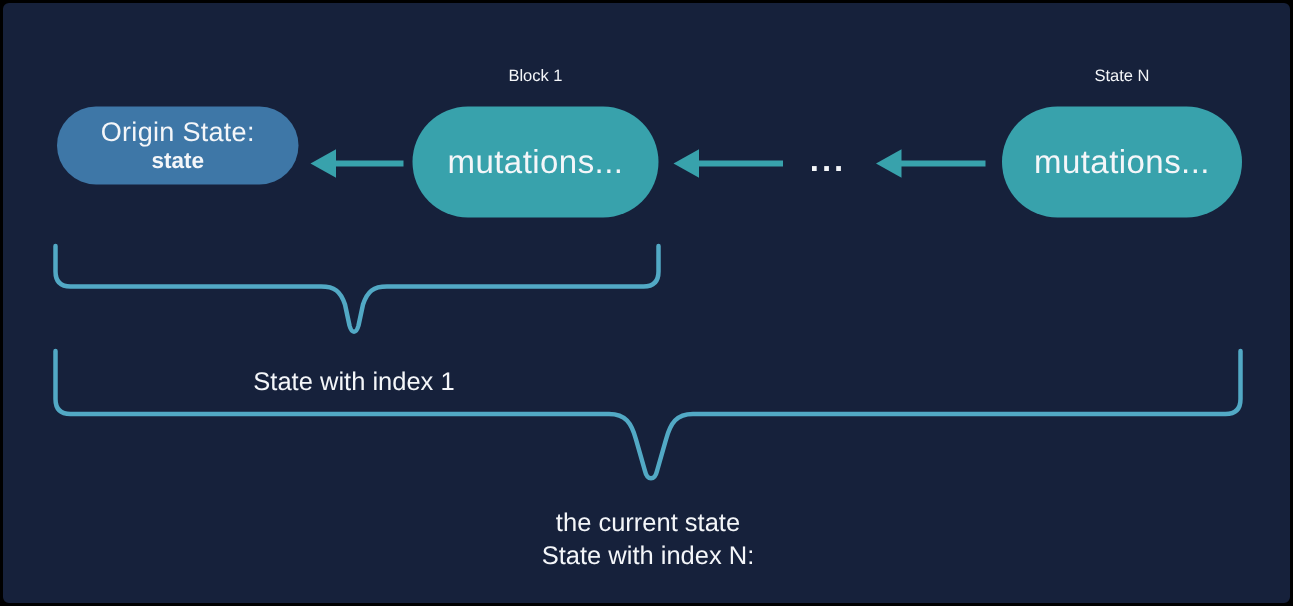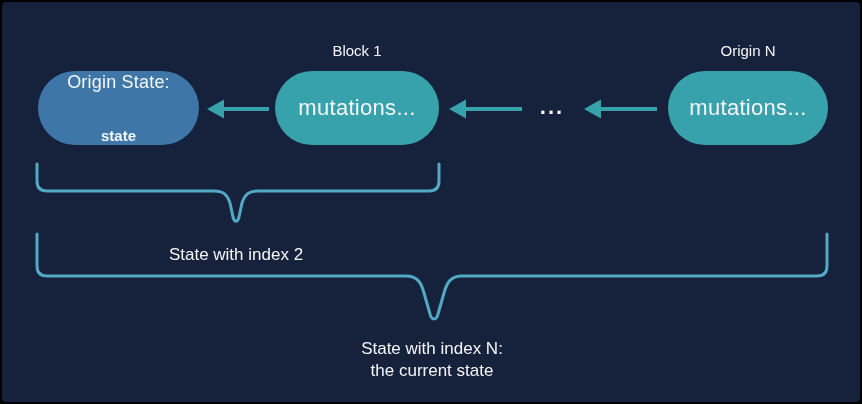--- a/index.html
+++ b/index.html
@@ -21,38 +21,37 @@
 
   .pill {
     display: flex;
     flex-direction: column;
     align-items: center;
     justify-content: center;
     border-radius: 37px;
     text-align: center;
   }
   .pill-origin {
-    left: 36px; top: 69px; width: 161px; height: 74px;
+    left: 36px; top: 69px; width: 161px; height: 52px;
     background: var(--color-origin-pill, #3E77A7);
-    justify-content: space-between;
   }
   .pill-block {
     top: 69px; height: 74px;
     background: var(--color-block-pill, #38A2AC);
   }
   .pill-block1 { left: 273px; width: 164px; }
   .pill-blockn { left: 666px; width: 160px; }
 
   .pill-title { font-size: 18px; line-height: 22px; letter-spacing: 0.2px; }
   .pill-sub   { font-size: 15px; line-height: 18px; font-weight: bold; }
   .pill-content { font-size: 22px; letter-spacing: 0.3px; }
 
   .block-label {
     top: 38px; height: 22px;
-    font-size: 15px; line-height: 22px;
+    font-size: 11px; line-height: 22px;
     text-align: center;
   }
   .block-label-1 { left: 273px; width: 164px; }
   .block-label-n { left: 666px; width: 160px; }
 
   .ellipsis {
     left: 525px; top: 92px; width: 50px;
     font-size: 22px; font-weight: bold; letter-spacing: 2px;
     text-align: center;
   }
@@ -95,36 +94,36 @@
       <line class="arrow-line" x1="655" y1="107" x2="594" y2="107"></line>
       <polygon class="arrow-head" points="582,107 599,97.5 599,116.5"></polygon>
     </g>
 
     <path class="brace-path" d="M 35 162 L 35 179 Q 35 189 45 189 L 212 189 C 221 189 225 192 228 201 L 231 215 C 232.5 220.5 235.5 220.5 237 215 L 240 201 C 243 192 247 189 256 189 L 427 189 Q 437 189 437 179 L 437 162"></path>
 
     <path class="brace-path" d="M 35 232 L 35 264 Q 35 274 45 274 L 404 274 C 415 274 419 280 422 291 L 428 312 C 429.5 318.5 434.5 318.5 436 312 L 442 291 C 445 280 449 274 460 274 L 815 274 Q 825 274 825 264 L 825 232"></path>
   </svg>
 
   <div class="abs block-label block-label-1">Block 1</div>
-  <div class="abs block-label block-label-n">Origin N</div>
+  <div class="abs block-label block-label-n">State N</div>
 
   <div class="abs pill pill-origin">
     <div class="pill-title">Origin State:</div>
     <div class="pill-sub">state</div>
   </div>
 
   <div class="abs pill pill-block pill-block1">
     <div class="pill-content">mutations...</div>
   </div>
 
   <div class="abs pill pill-block pill-blockn">
     <div class="pill-content">mutations...</div>
   </div>
 
   <div class="abs ellipsis">...</div>
 
-  <div class="abs brace-caption caption-1">State with index 2</div>
+  <div class="abs brace-caption caption-1">State with index 1</div>
   <div class="abs brace-caption caption-n">
+    <div>the current state</div>
     <div>State with index N:</div>
-    <div>the current state</div>
   </div>
 
 </div>
 
 </body></html>

